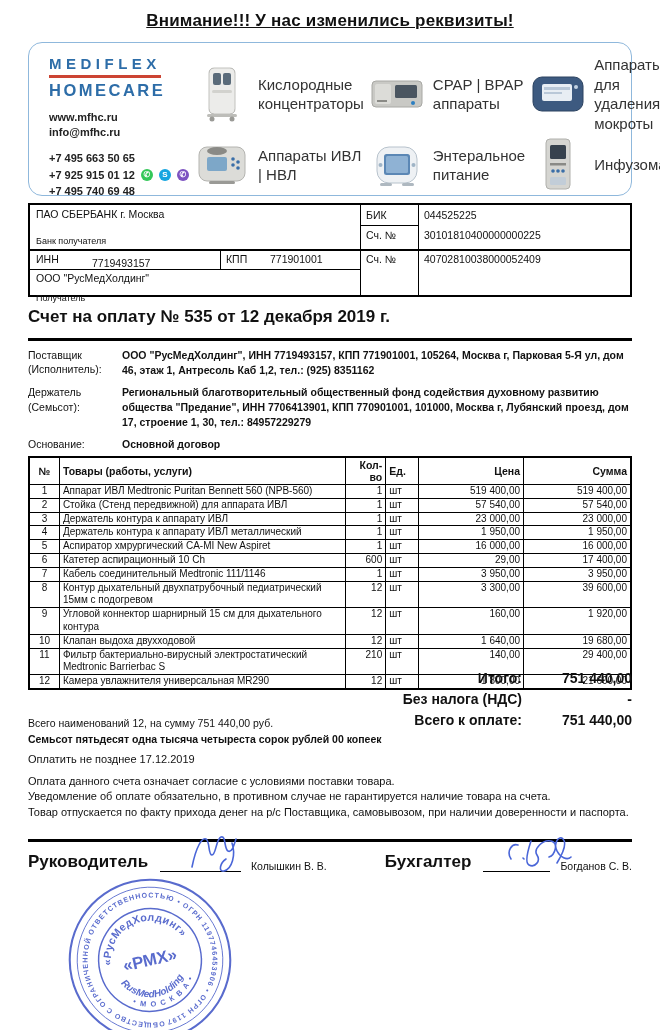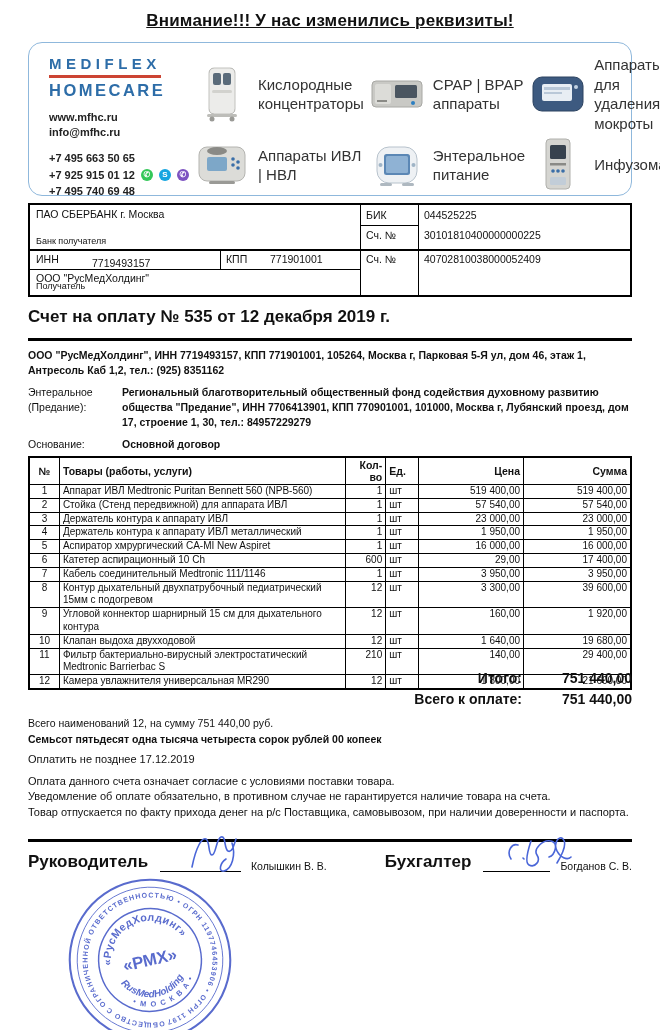--- a/index.html
+++ b/index.html
@@ -214,34 +214,38 @@
     <span class="bt-abs" style="left:394px; top:4px;">044525225</span>
     <span class="bt-abs" style="left:336px; top:24px;">Сч. №</span>
     <span class="bt-abs" style="left:394px; top:24px;">30101810400000000225</span>
     <span class="bt-abs" style="left:6px; top:48px;">ИНН</span>
     <span class="bt-abs" style="left:42px; top:52px;margin-left:20px;">7719493157</span>
     <span class="bt-abs" style="left:196px; top:48px;">КПП</span>
     <span class="bt-abs" style="left:240px; top:48px;">771901001</span>
     <span class="bt-abs" style="left:336px; top:48px;">Сч. №</span>
     <span class="bt-abs" style="left:394px; top:48px;">40702810038000052409</span>
     <span class="bt-abs" style="left:6px; top:67px;">ООО "РусМедХолдинг"</span>
-    <span class="bt-abs bt-small" style="left:6px; top:76px;text-align:center;">Получатель</span>
+    <span class="bt-abs bt-small" style="left:6px; top:88px;text-align:center;">Получатель</span>
   </div>
 
   <div class="inv-title">Счет на оплату № 535 от 12 декабря 2019 г.</div>
   <div class="rule-title"></div>
 
   <div class="parties">
     <div class="party-row">
+      <div class="party-label">
+        <div>Поставщик</div>
+        <div>(Исполнитель):</div>
+      </div>
       <div class="party-value">ООО "РусМедХолдинг", ИНН 7719493157, КПП 771901001, 105264, Москва г, Парковая 5-Я ул, дом 46, этаж 1, Антресоль Каб 1,2, тел.: (925) 8351162</div>
     </div>
     <div class="party-row">
       <div class="party-label">
-        <div>Энтеральное</div>
-        <div>(Предание):</div>
+        <div>Держатель</div>
+        <div>(Семьсот):</div>
       </div>
       <div class="party-value">Региональный благотворительный общественный фонд содействия духовному развитию общества "Предание", ИНН 7706413901, КПП 770901001, 101000, Москва г, Лубянский проезд, дом 17, строение 1, 30, тел.: 84957229279</div>
     </div>
     <div class="party-row">
       <div class="party-label">Основание:</div>
       <div class="party-value">Основной договор</div>
     </div>
   </div>
 
   <div class="items-wrap">
@@ -354,20 +358,24 @@
             <td class="c-sum">21 600,00</td>
           </tr>
       </tbody>
     </table>
   </div>
 
   <div class="totals">
     <div class="tot-row">
         <span class="tot-label">Итого:</span>
         <span class="tot-value">751 440,00</span>
+      </div>
+    <div class="tot-row">
+        <span class="tot-label">Без налога (НДС)</span>
+        <span class="tot-value">-</span>
       </div>
     <div class="tot-row">
         <span class="tot-label">Всего к оплате:</span>
         <span class="tot-value">751 440,00</span>
       </div>
   </div>
 
   <div class="summary">
     <div>Всего наименований 12, на сумму 751 440,00 руб.</div>
     <div class="sum-words">Семьсот пятьдесят одна тысяча четыреста сорок рублей 00 копеек</div>

